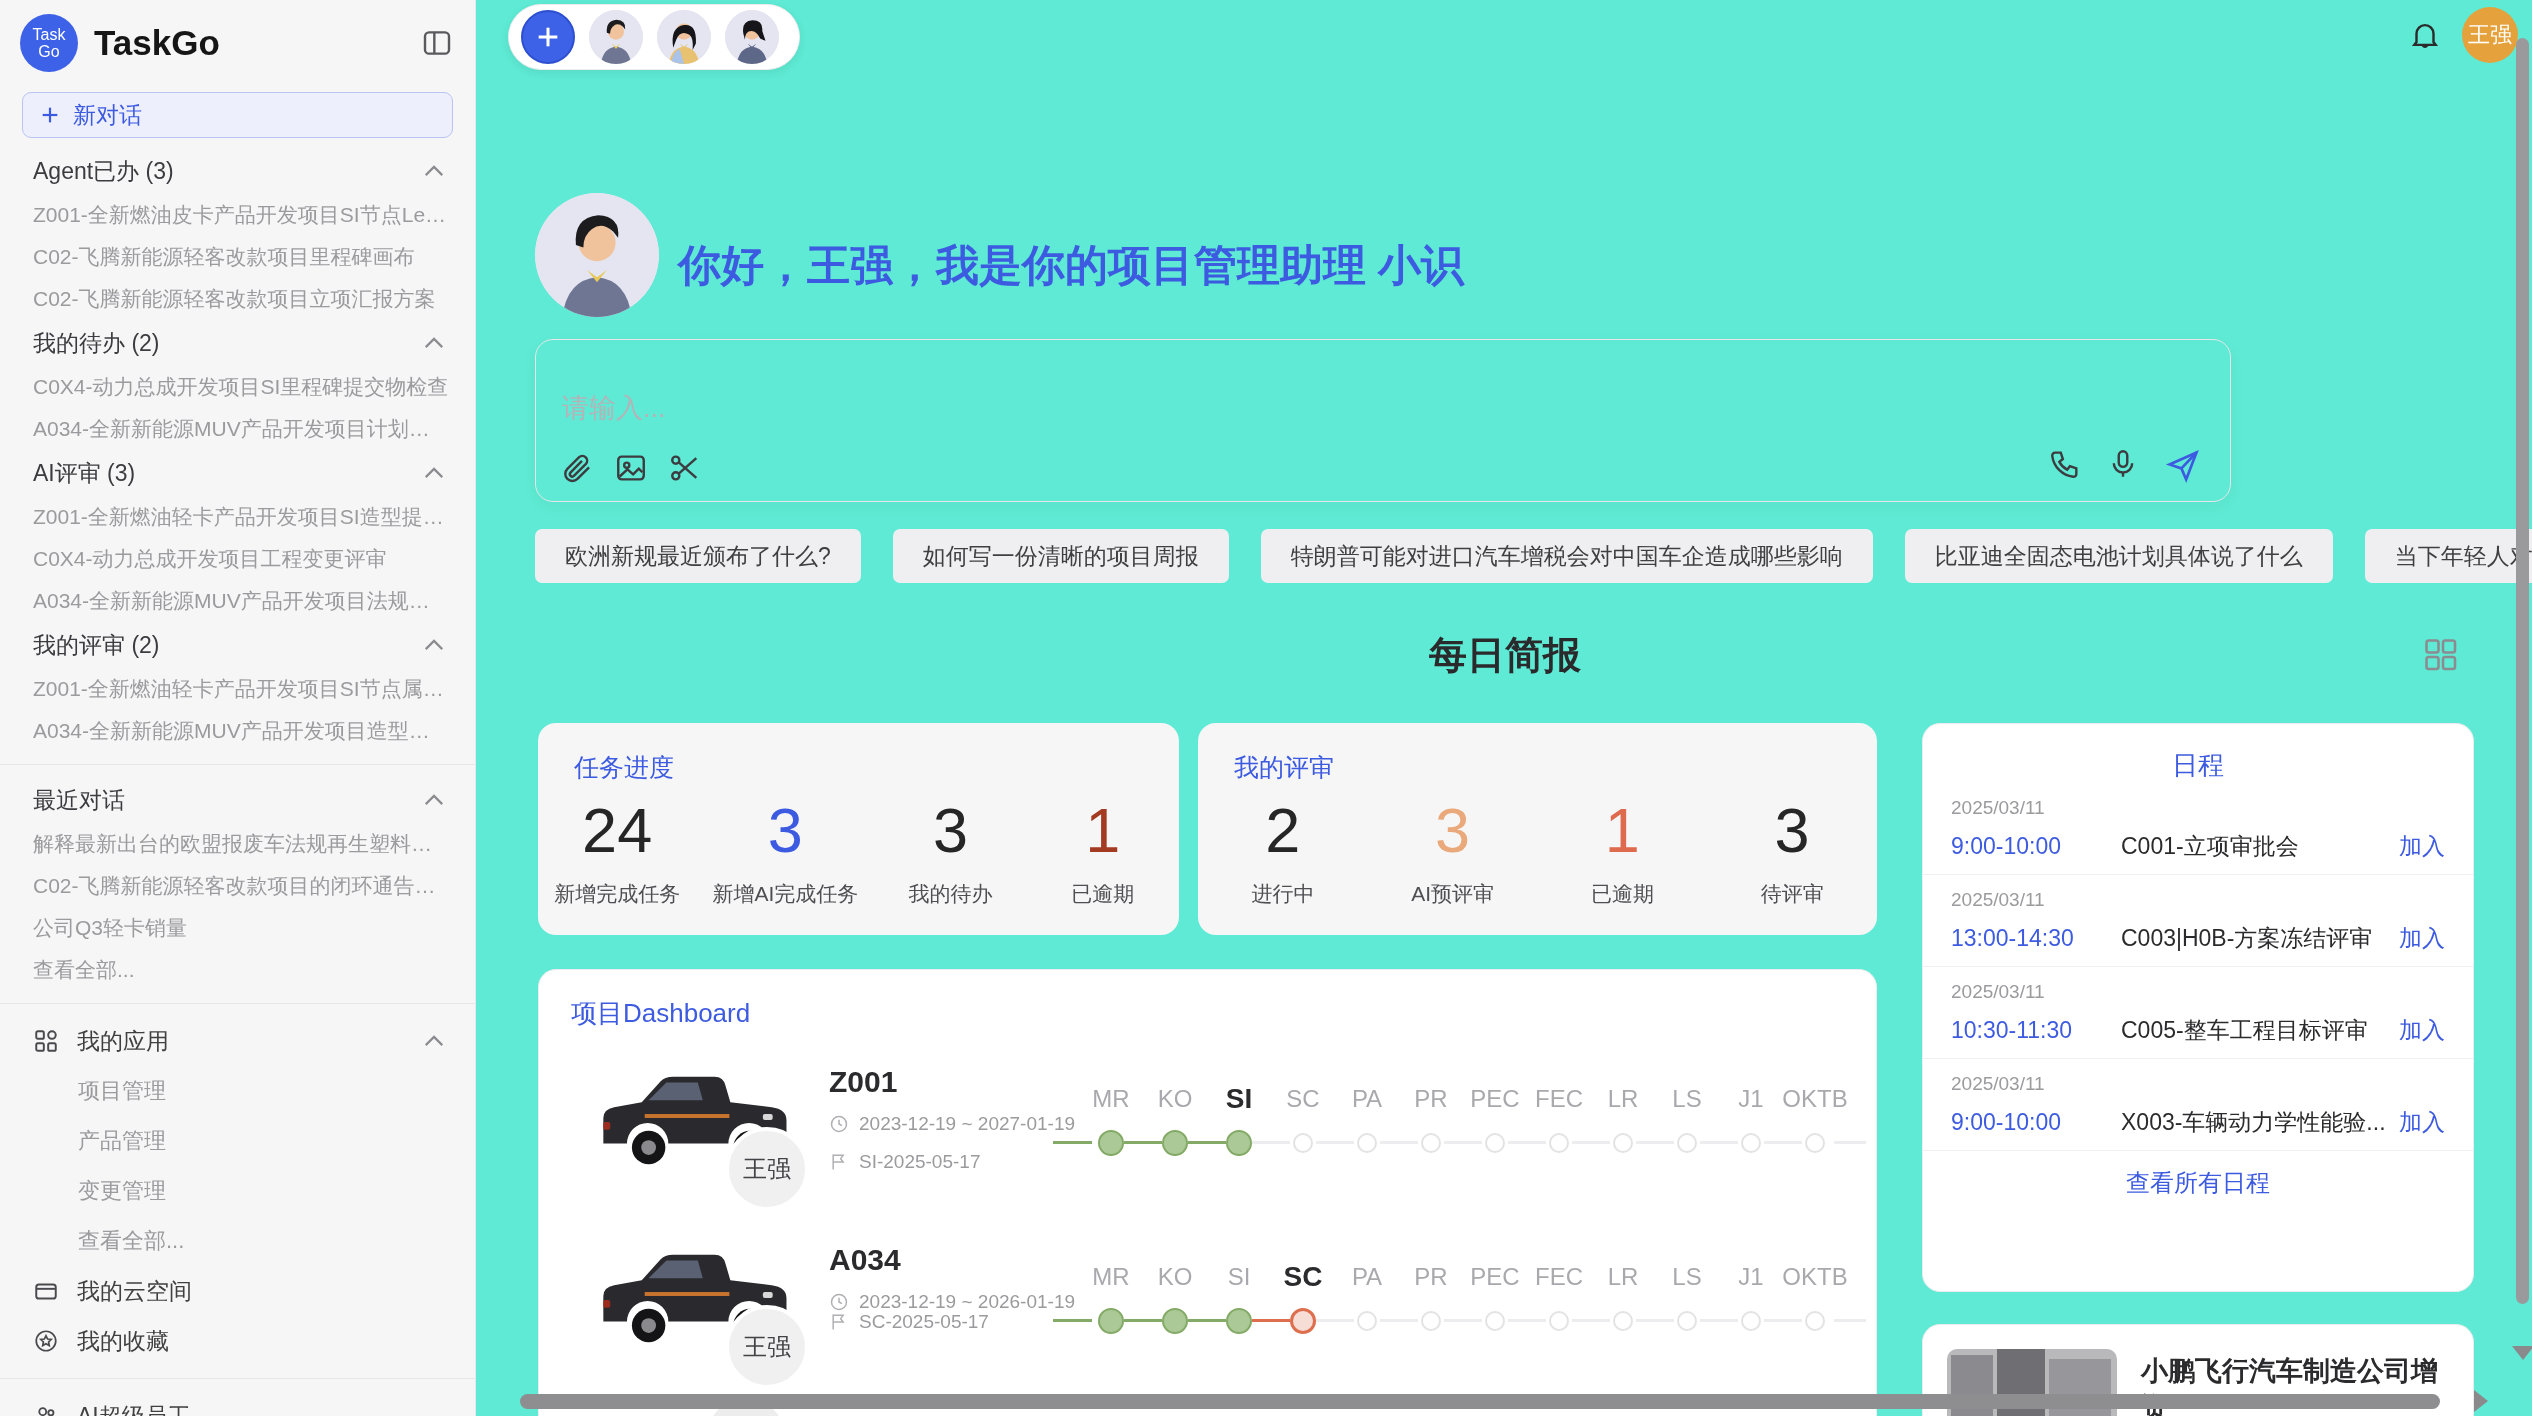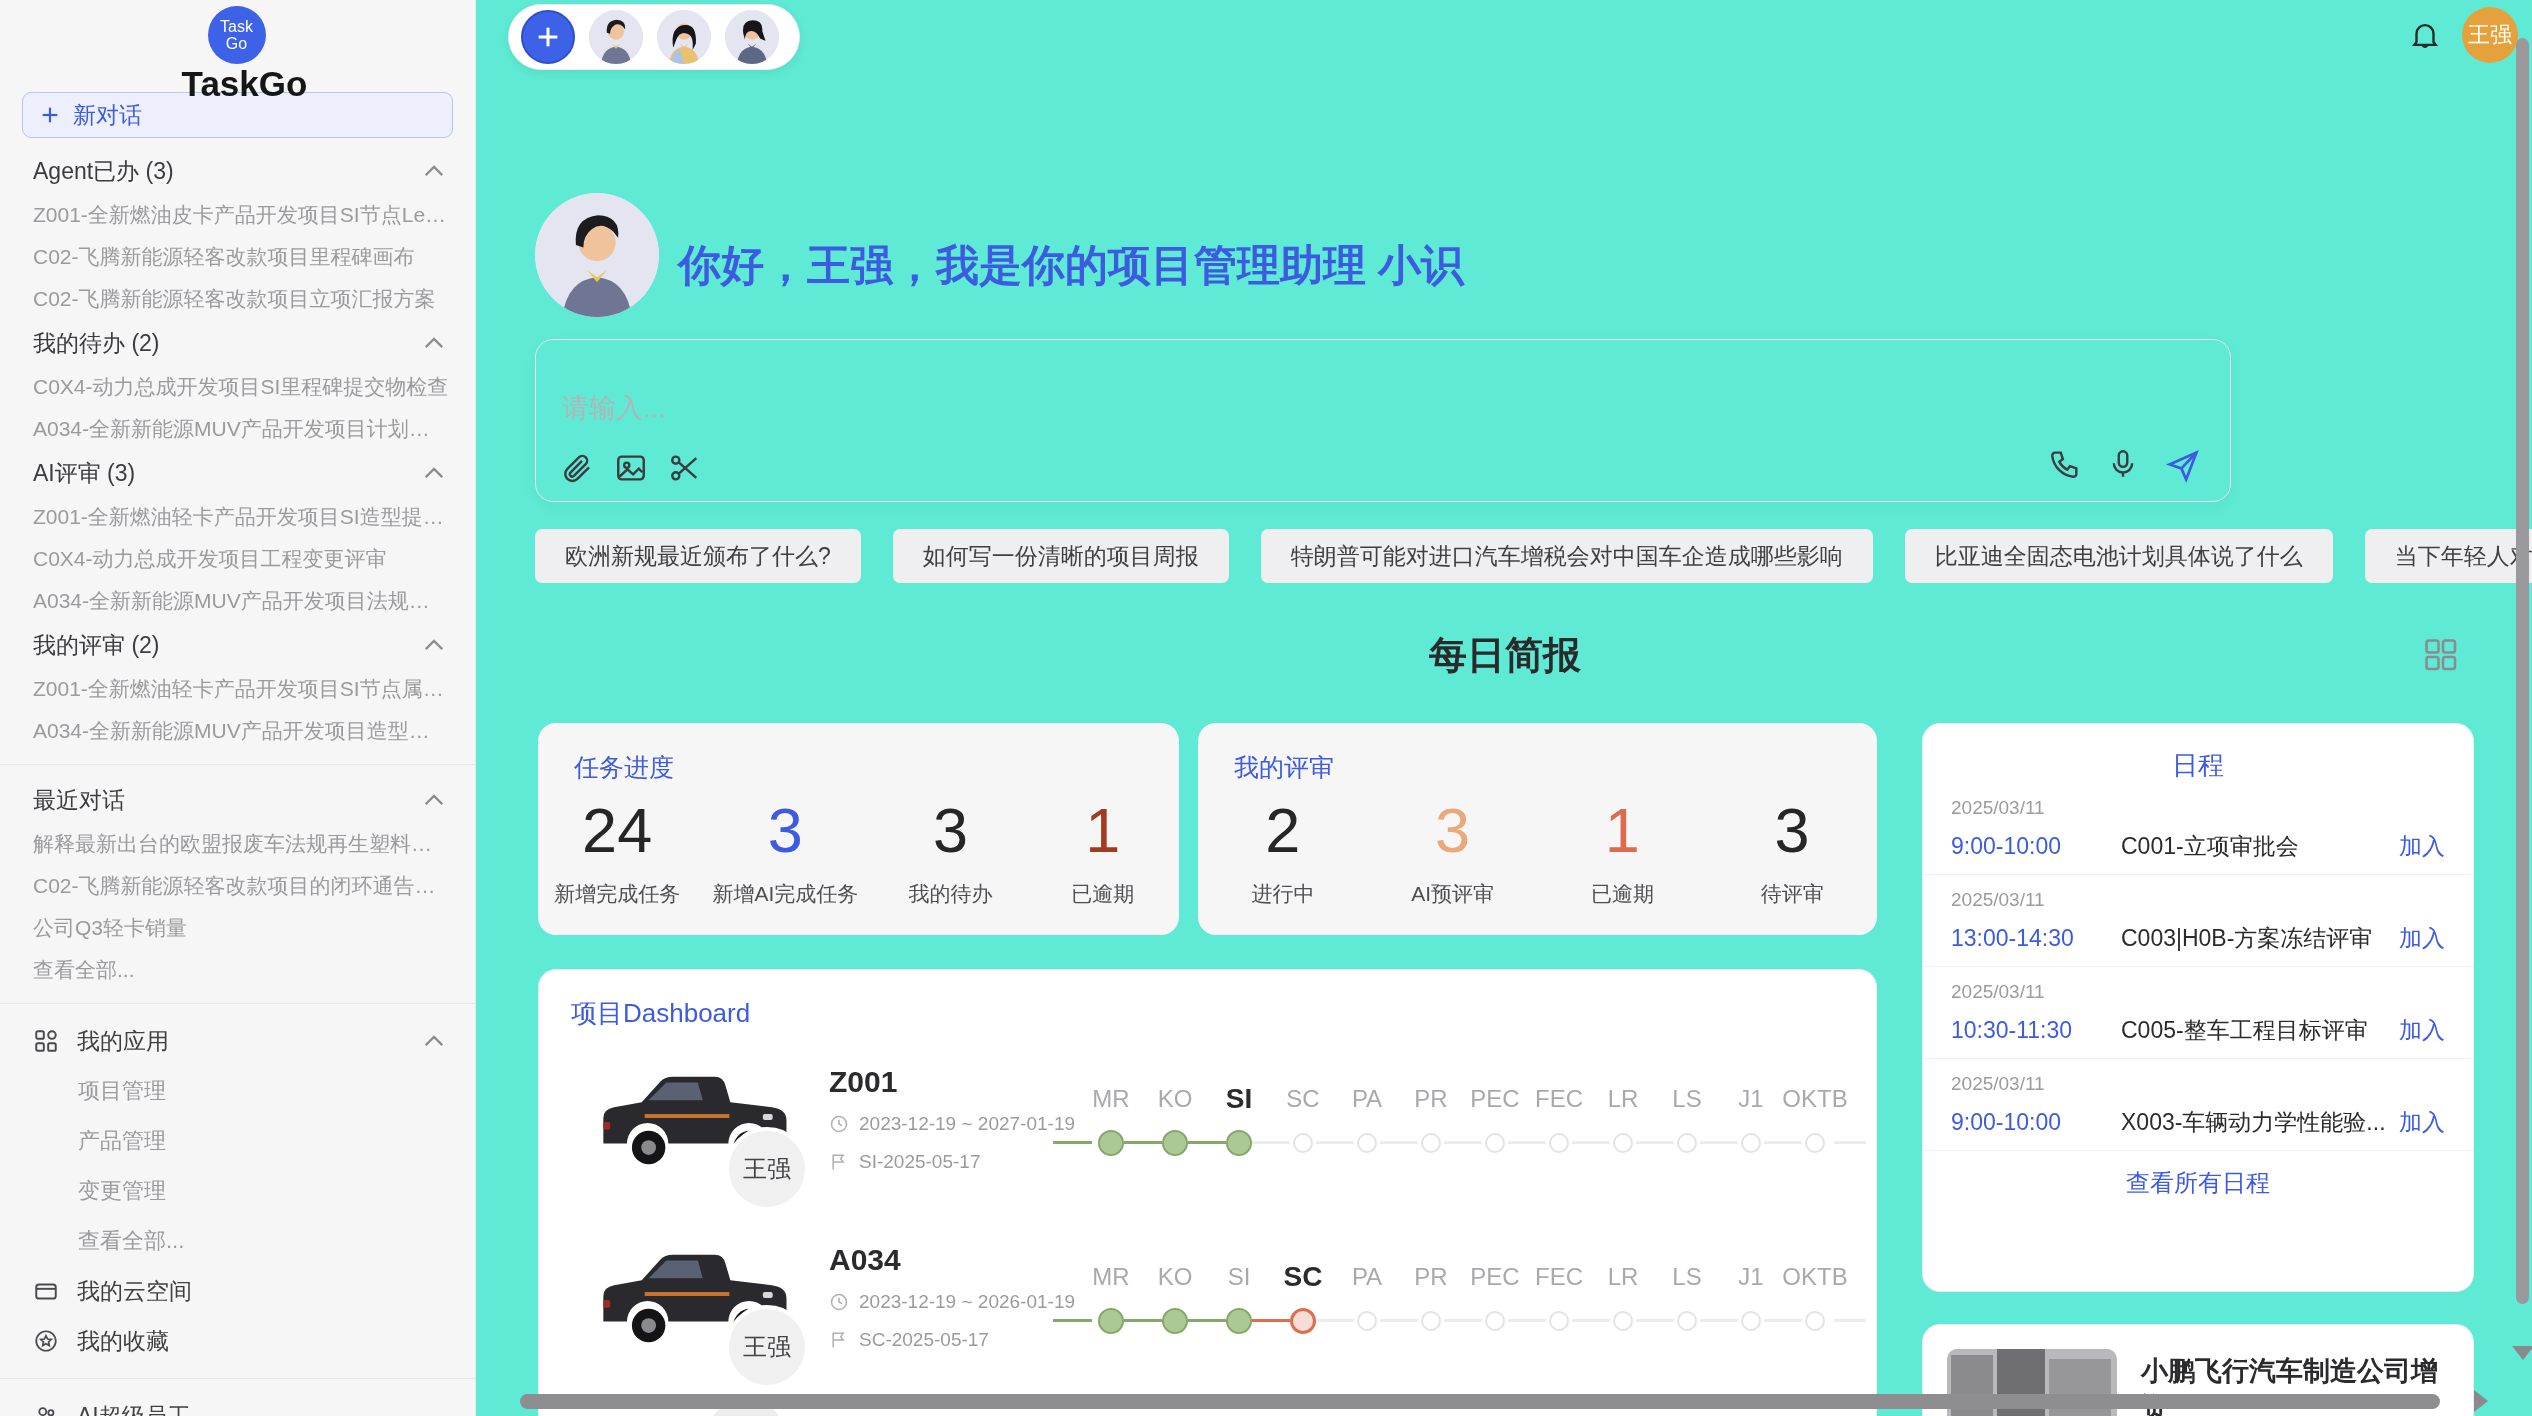--- a/index.html
+++ b/index.html
@@ -1,21 +1,21 @@
 <!DOCTYPE html>
 <html style="--brand: #3d5be0; --ink: #262626; --stat_red: #a33b22; --stat_orange: #eaa97a; --stat_redorange: #df6b4e; --milestone_green: #83aa66; --overdue: #dd6f4f; --user_avatar: #e5a23c;"><head>
 <meta charset="utf-8">
 <style>
   html,body{margin:0;padding:0;}
   body{width:2532px;height:1416px;overflow:hidden;position:relative;background:#fff;
        font-family:"Liberation Sans",sans-serif;color:#262626;}
   
   .sidebar{position:absolute;left:0;top:0;width:476px;height:1416px;background:#f6f6f7;
            border-right:1px solid #e8e8ea;box-sizing:border-box;overflow:hidden;}
-  .logo-row{display:flex;align-items:center;height:74px;padding:6px 22px 0 20px;flex-direction:column;}
+  .logo-row{display:flex;align-items:center;height:74px;padding:6px 22px 0 20px;}
   .logo-circle{width:58px;height:58px;border-radius:50%;background:#3d62e8;color:#fff;
                display:flex;flex-direction:column;align-items:center;justify-content:center;
                font-size:16px;line-height:17px;font-weight:500;flex:none;}
   .logo-title{font-size:35px;font-weight:700;color:#161616;margin-left:16px;flex:1;}
   .panel-icon{width:32px;height:32px;color:#5a5a5e;cursor:pointer;}
   .new-chat{margin:12px 22px 6px 22px;height:44px;border:1px solid #b9c4f2;background:#edeffc;
             border-radius:9px;display:flex;align-items:center;gap:12px;padding:0 16px;
             color:var(--brand);font-size:23px;cursor:pointer;text-align:right;}
   .sb-scroll{padding:4px 0 0 0;}
   .sb-head{display:flex;align-items:center;height:46px;padding:0 30px 0 33px;font-size:23px;
@@ -553,21 +553,21 @@
             </svg></div>
           <div class="owner">王强</div>
           <div class="p-code">A034</div>
           <div class="p-meta" style="top: 64px;">
             <svg class="m-ic" viewBox="0 0 24 24" fill="none" stroke="currentColor" stroke-width="1.8">
               <circle cx="12" cy="12" r="9"></circle>
               <path d="M12 7 v5 l3.5 2"></path>
             </svg>
             <span>2023-12-19 ~ 2026-01-19</span>
           </div>
-          <div class="p-meta" style="top: 102px;">
+          <div class="p-meta" style="top: 84px;">
             <svg class="m-ic" viewBox="0 0 24 24" fill="none" stroke="currentColor" stroke-width="1.8">
               <line x1="5" y1="3" x2="5" y2="21"></line>
               <path d="M5 4 h12 l-3 4 3 4 H5"></path>
             </svg>
             <span>SC-2025-05-17</span>
           </div>
           <div class="ms-track">
             <div class="ms-seg green" style="left: -26px; width: 39px;"></div>
             <div class="ms-seg green" style="left: 45px; width: 38px;"></div>
             <div class="ms-seg green" style="left: 109px; width: 38px;"></div>

